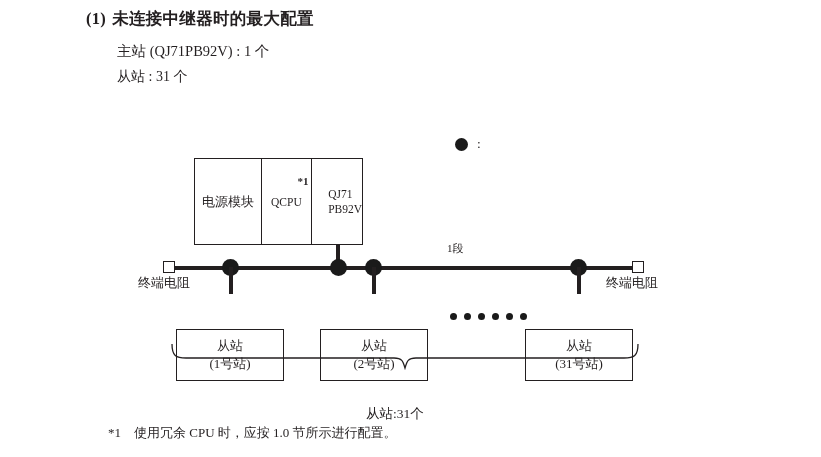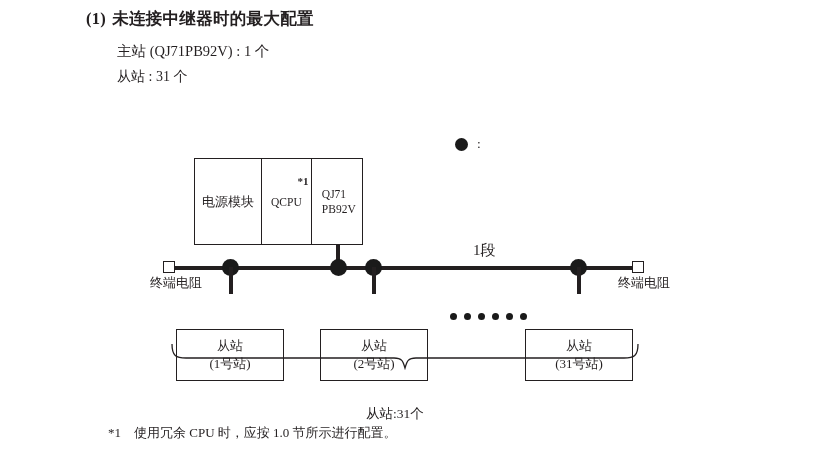--- a/index.html
+++ b/index.html
@@ -54,52 +54,52 @@
     display:flex;
   }
   .mcell{
     position:relative;box-sizing:border-box;
     display:flex;align-items:center;justify-content:center;
     font-size:13px;
   }
   .mcell.power{width:68px;border-right:1.4px solid #231f20;}
   .mcell.qcpu{width:50px;border-right:1.4px solid #231f20;font-size:11.5px;}
   .mcell.pb{width:51px;font-size:11.5px;line-height:1.25;
-            align-items:center;justify-content:center;padding-left:4px;}
+            align-items:center;justify-content:flex-end;padding-left:4px;}
   .mcell.pb .two{display:block;}
   .star1{
     position:absolute;right:2px;top:16px;
     font-size:11px;font-weight:bold;
   }
 
   
   .bus{
     position:absolute;left:168px;top:265.5px;
     width:470px;height:4px;background:#231f20;
   }
   .term{
     position:absolute;width:12px;height:12px;
     border:1.6px solid #231f20;background:#fff;box-sizing:border-box;
     top:261px;
   }
   .term.left{left:163px;}
   .term.right{left:632px;}
-  .term-label{position:absolute;font-size:13px;white-space:nowrap;top:274px;margin-left:12px;}
+  .term-label{position:absolute;font-size:13px;white-space:nowrap;top:274px;}
   .term-label.left{left:138px;}
   .term-label.right{left:606px;}
 
   .node{
     position:absolute;width:17px;height:17px;border-radius:50%;
     background:#1a1a1a;top:259px;
   }
   .drop{position:absolute;width:4px;background:#231f20;}
 
   .seg-label{
-    position:absolute;left:473px;top:241px;
-    font-size:15px;white-space:nowrap;text-align:center;
+    position:absolute;left:447px;top:241px;
+    font-size:11px;white-space:nowrap;text-align:center;
   }
 
   .slave-box{
     position:absolute;top:293px;height:52px;
     border:1.4px solid #231f20;box-sizing:border-box;
     display:flex;flex-direction:column;align-items:center;justify-content:center;
     font-size:13px;line-height:1.35;margin-top:36px;
   }
 
   .ellipsis{

